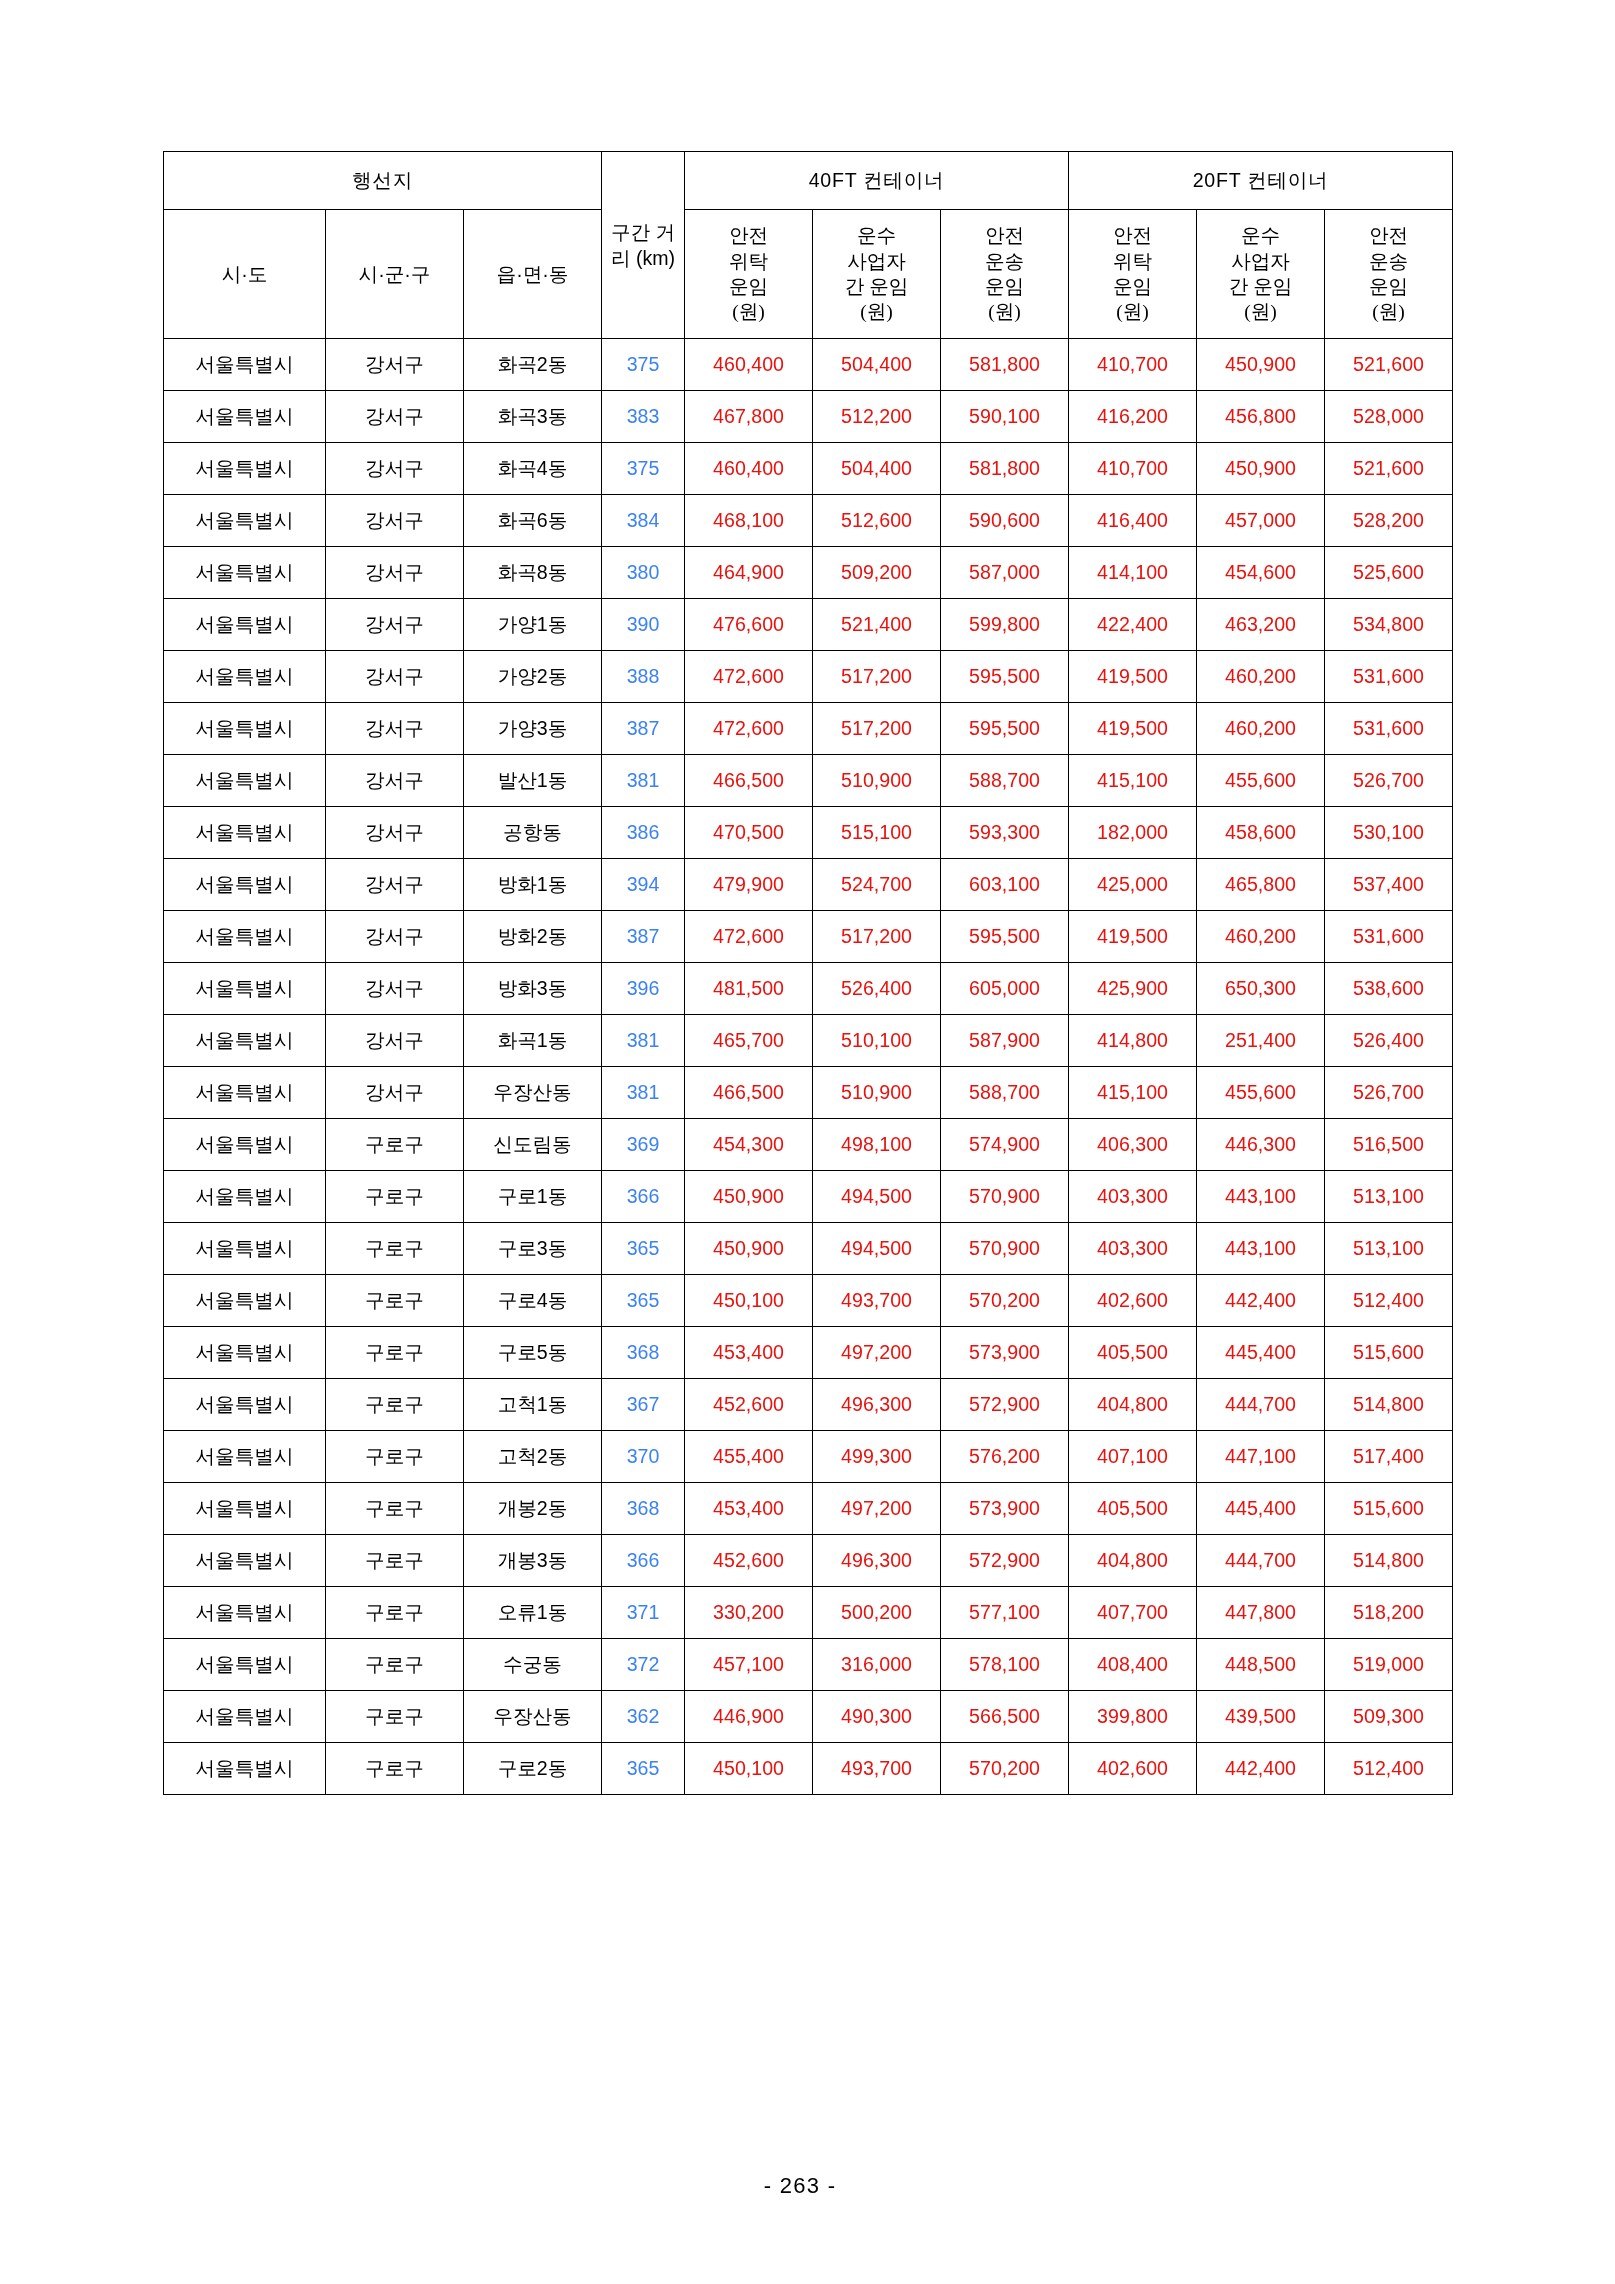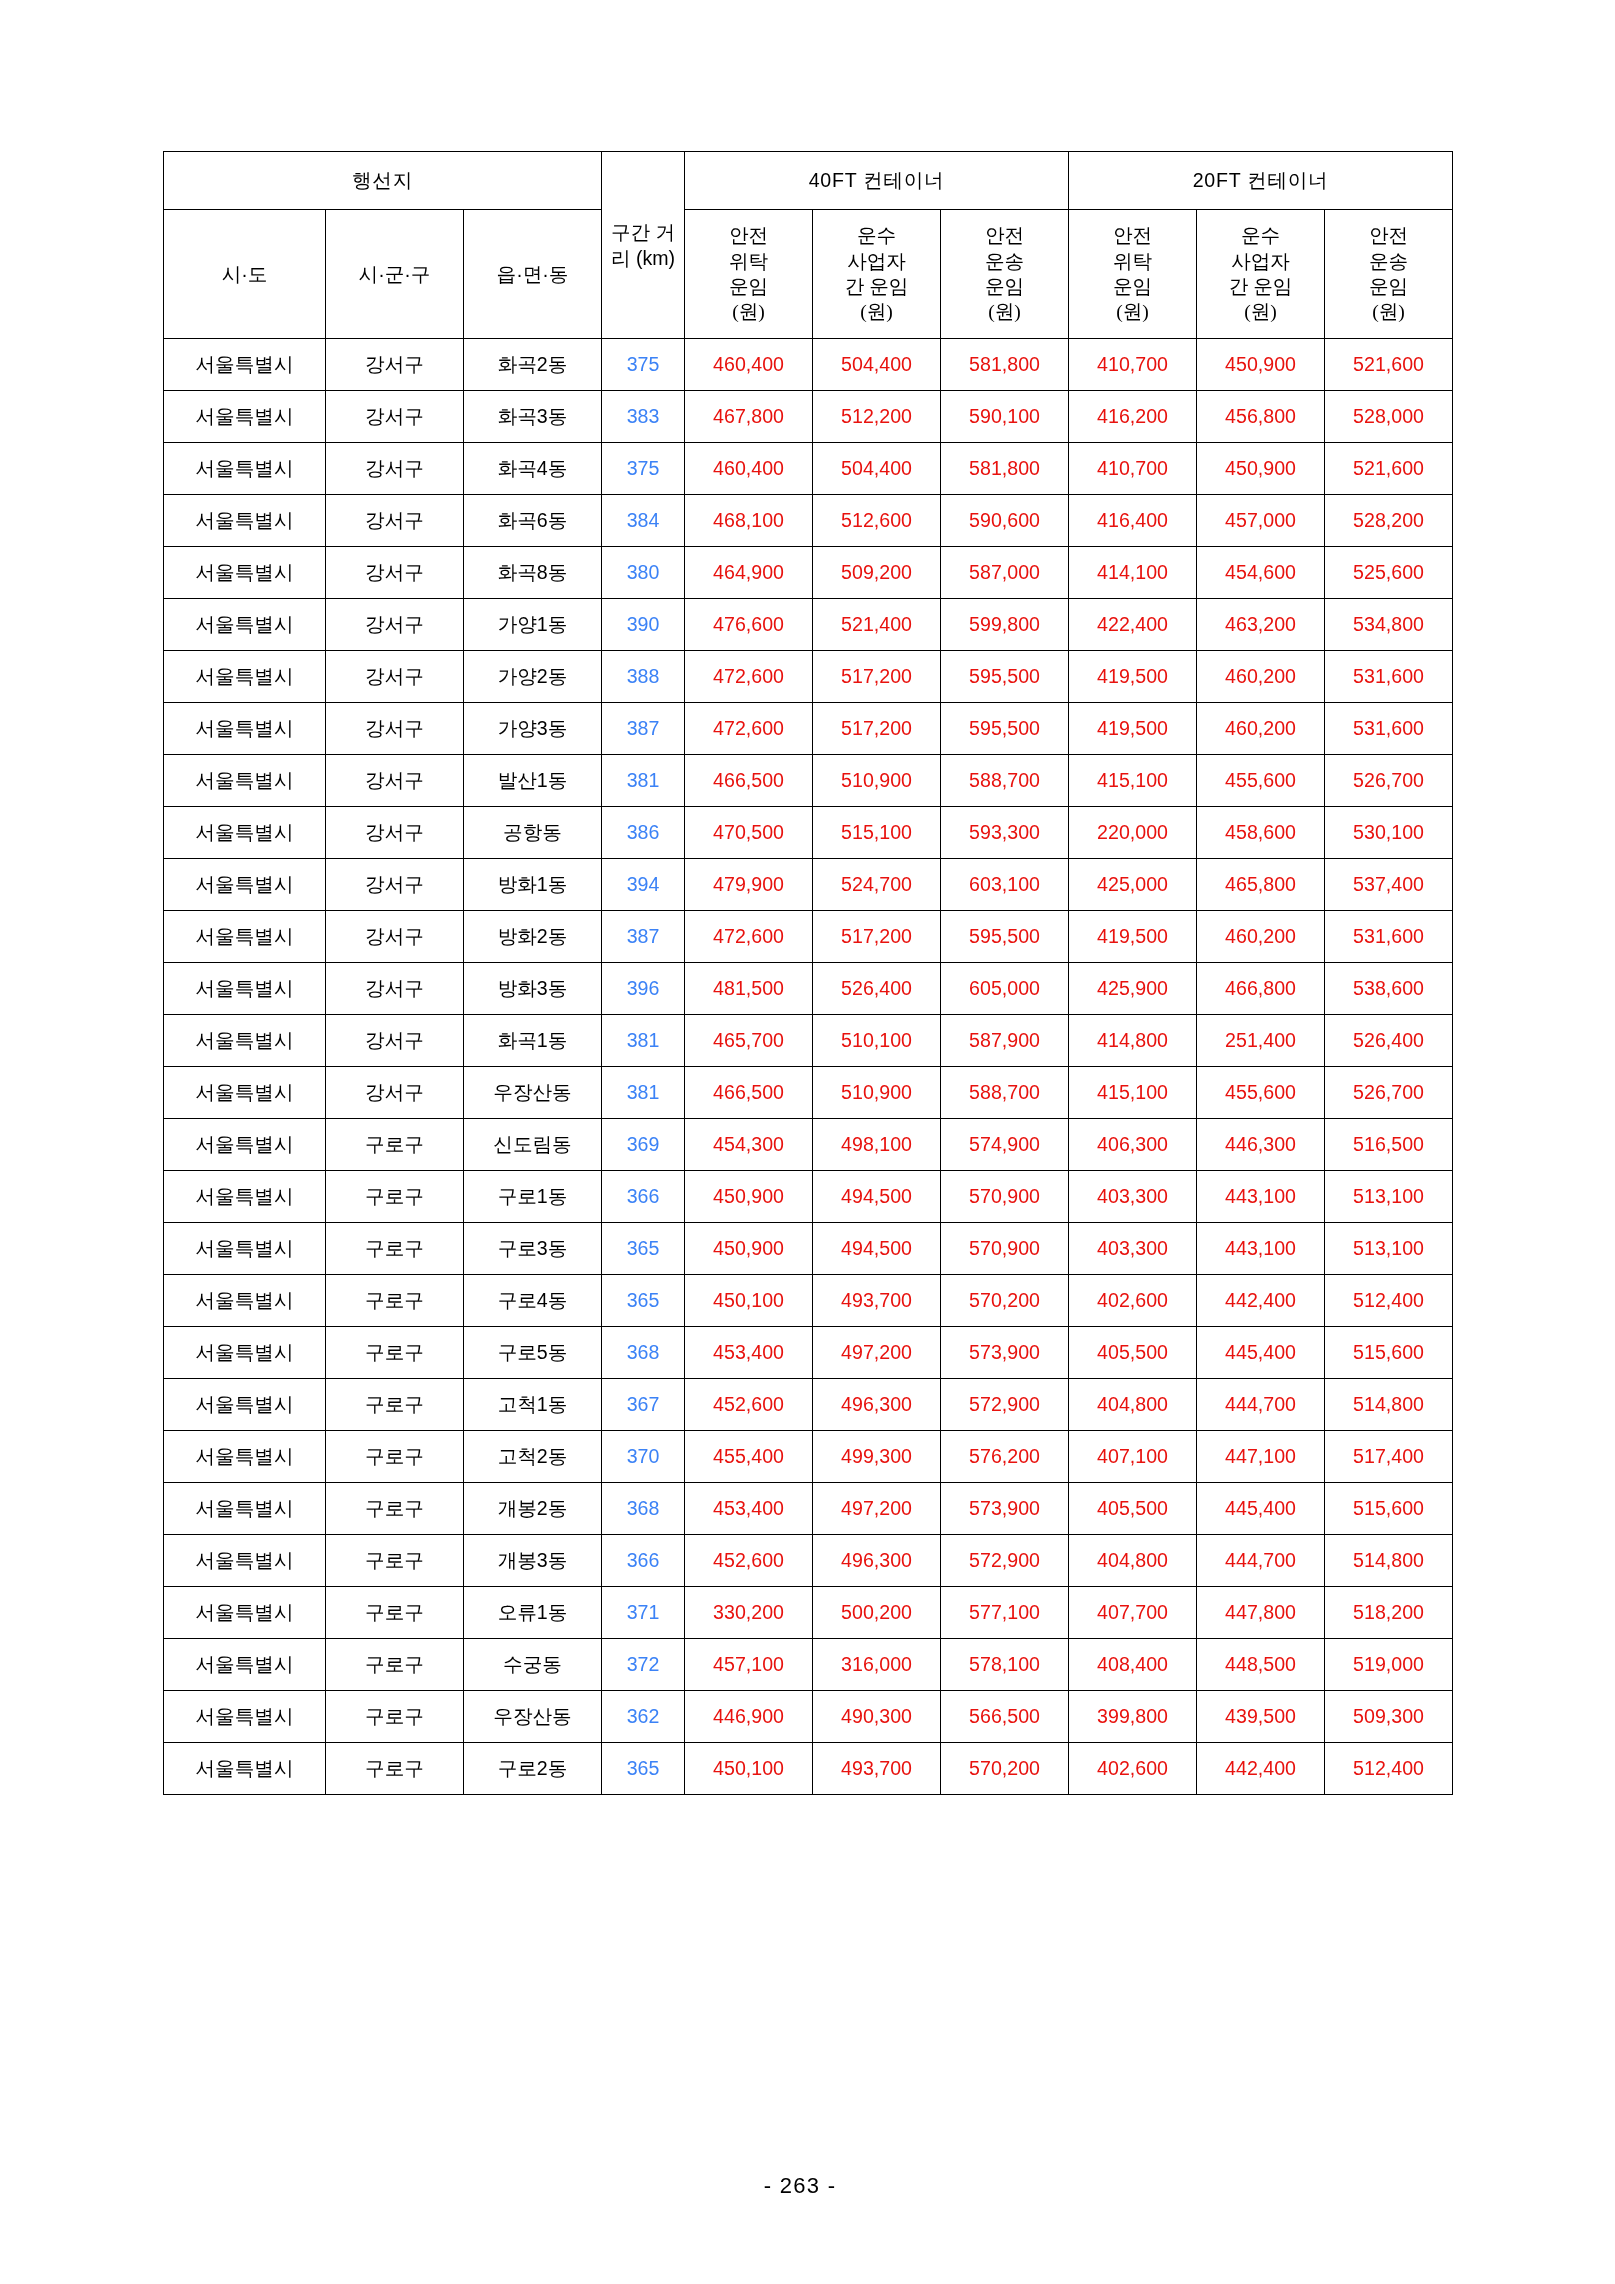--- a/index.html
+++ b/index.html
@@ -262,21 +262,21 @@
           <td class="money">526,700</td>
         </tr>
         <tr>
           <td>서울특별시</td>
           <td>강서구</td>
           <td>공항동</td>
           <td class="dist">386</td>
           <td class="money">470,500</td>
           <td class="money">515,100</td>
           <td class="money">593,300</td>
-          <td class="money">220,000</td>
+          <td class="money">182,000</td>
           <td class="money">458,600</td>
           <td class="money">530,100</td>
         </tr>
         <tr>
           <td>서울특별시</td>
           <td>강서구</td>
           <td>방화1동</td>
           <td class="dist">394</td>
           <td class="money">479,900</td>
           <td class="money">524,700</td>
@@ -299,21 +299,21 @@
         </tr>
         <tr>
           <td>서울특별시</td>
           <td>강서구</td>
           <td>방화3동</td>
           <td class="dist">396</td>
           <td class="money">481,500</td>
           <td class="money">526,400</td>
           <td class="money">605,000</td>
           <td class="money">425,900</td>
-          <td class="money">466,800</td>
+          <td class="money">650,300</td>
           <td class="money">538,600</td>
         </tr>
         <tr>
           <td>서울특별시</td>
           <td>강서구</td>
           <td>화곡1동</td>
           <td class="dist">381</td>
           <td class="money">465,700</td>
           <td class="money">510,100</td>
           <td class="money">587,900</td>

